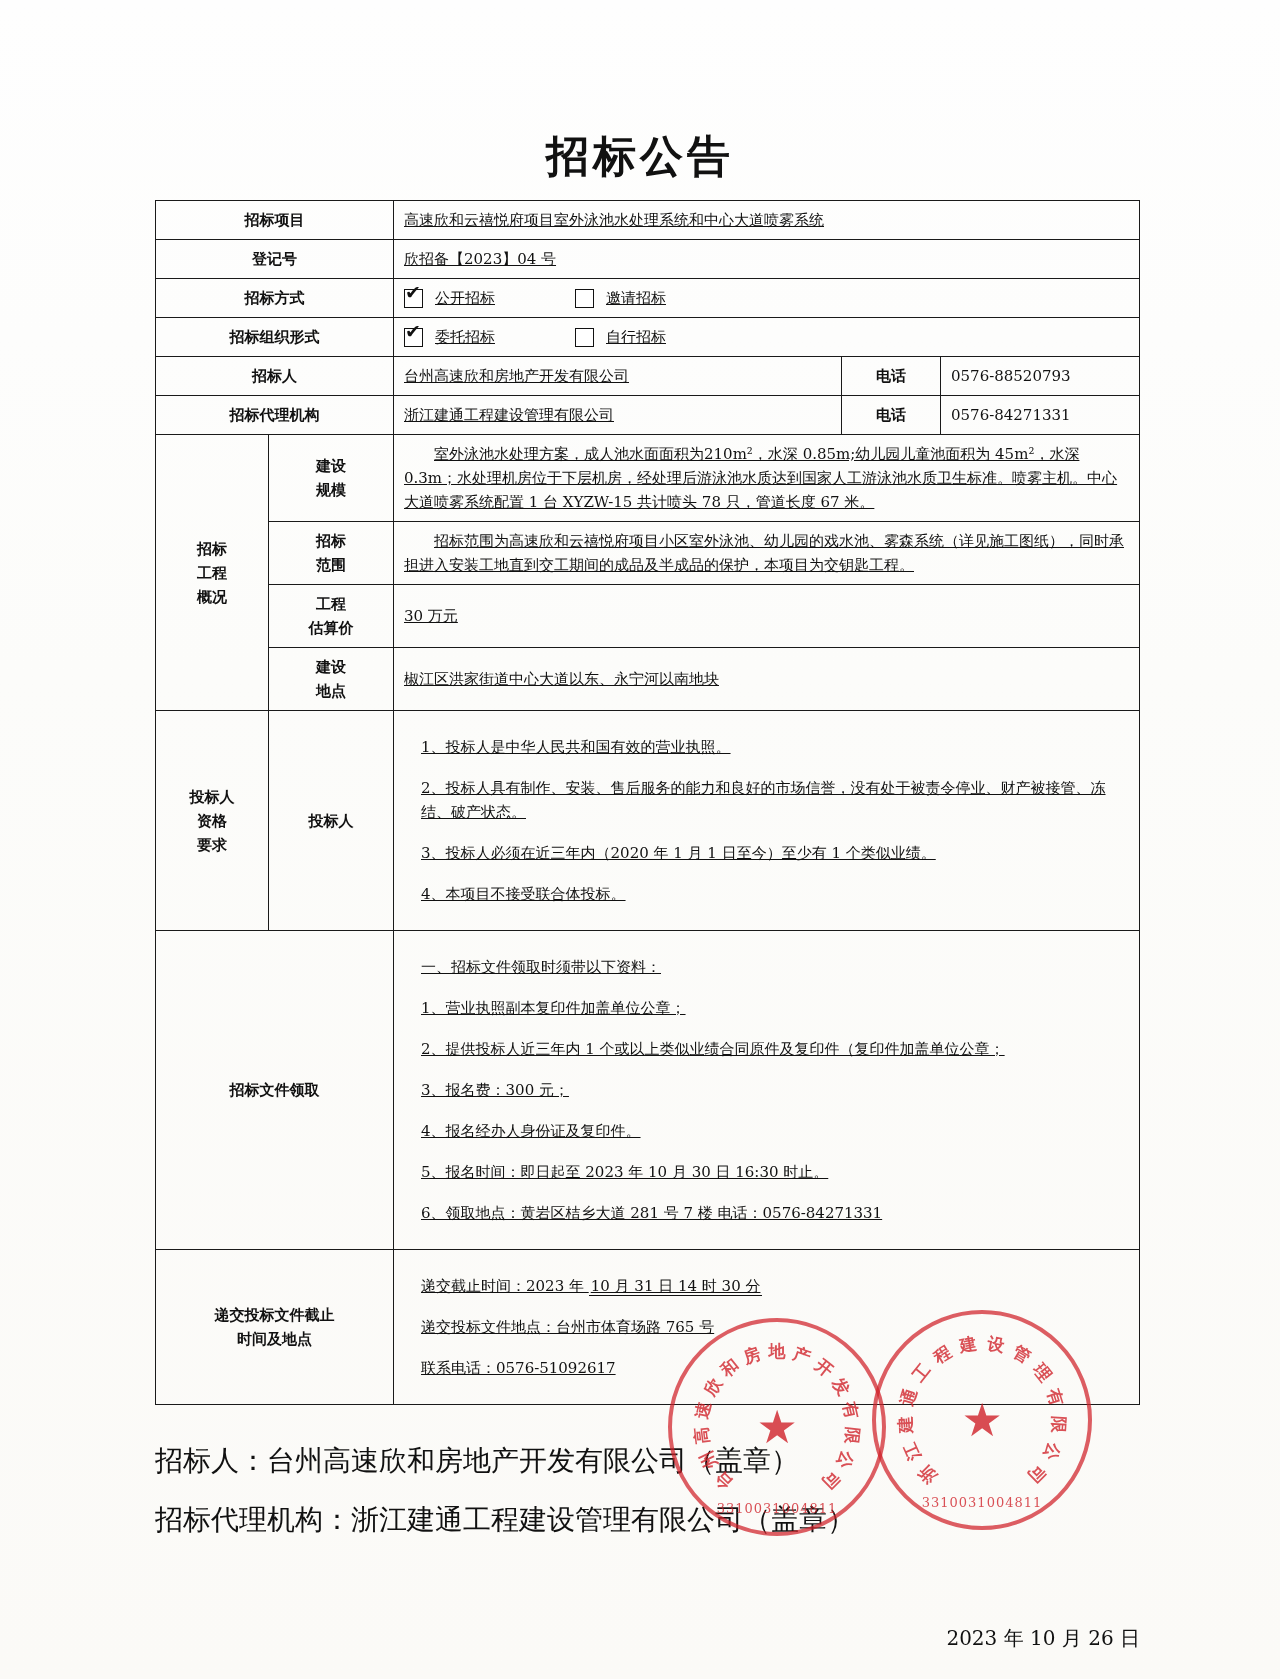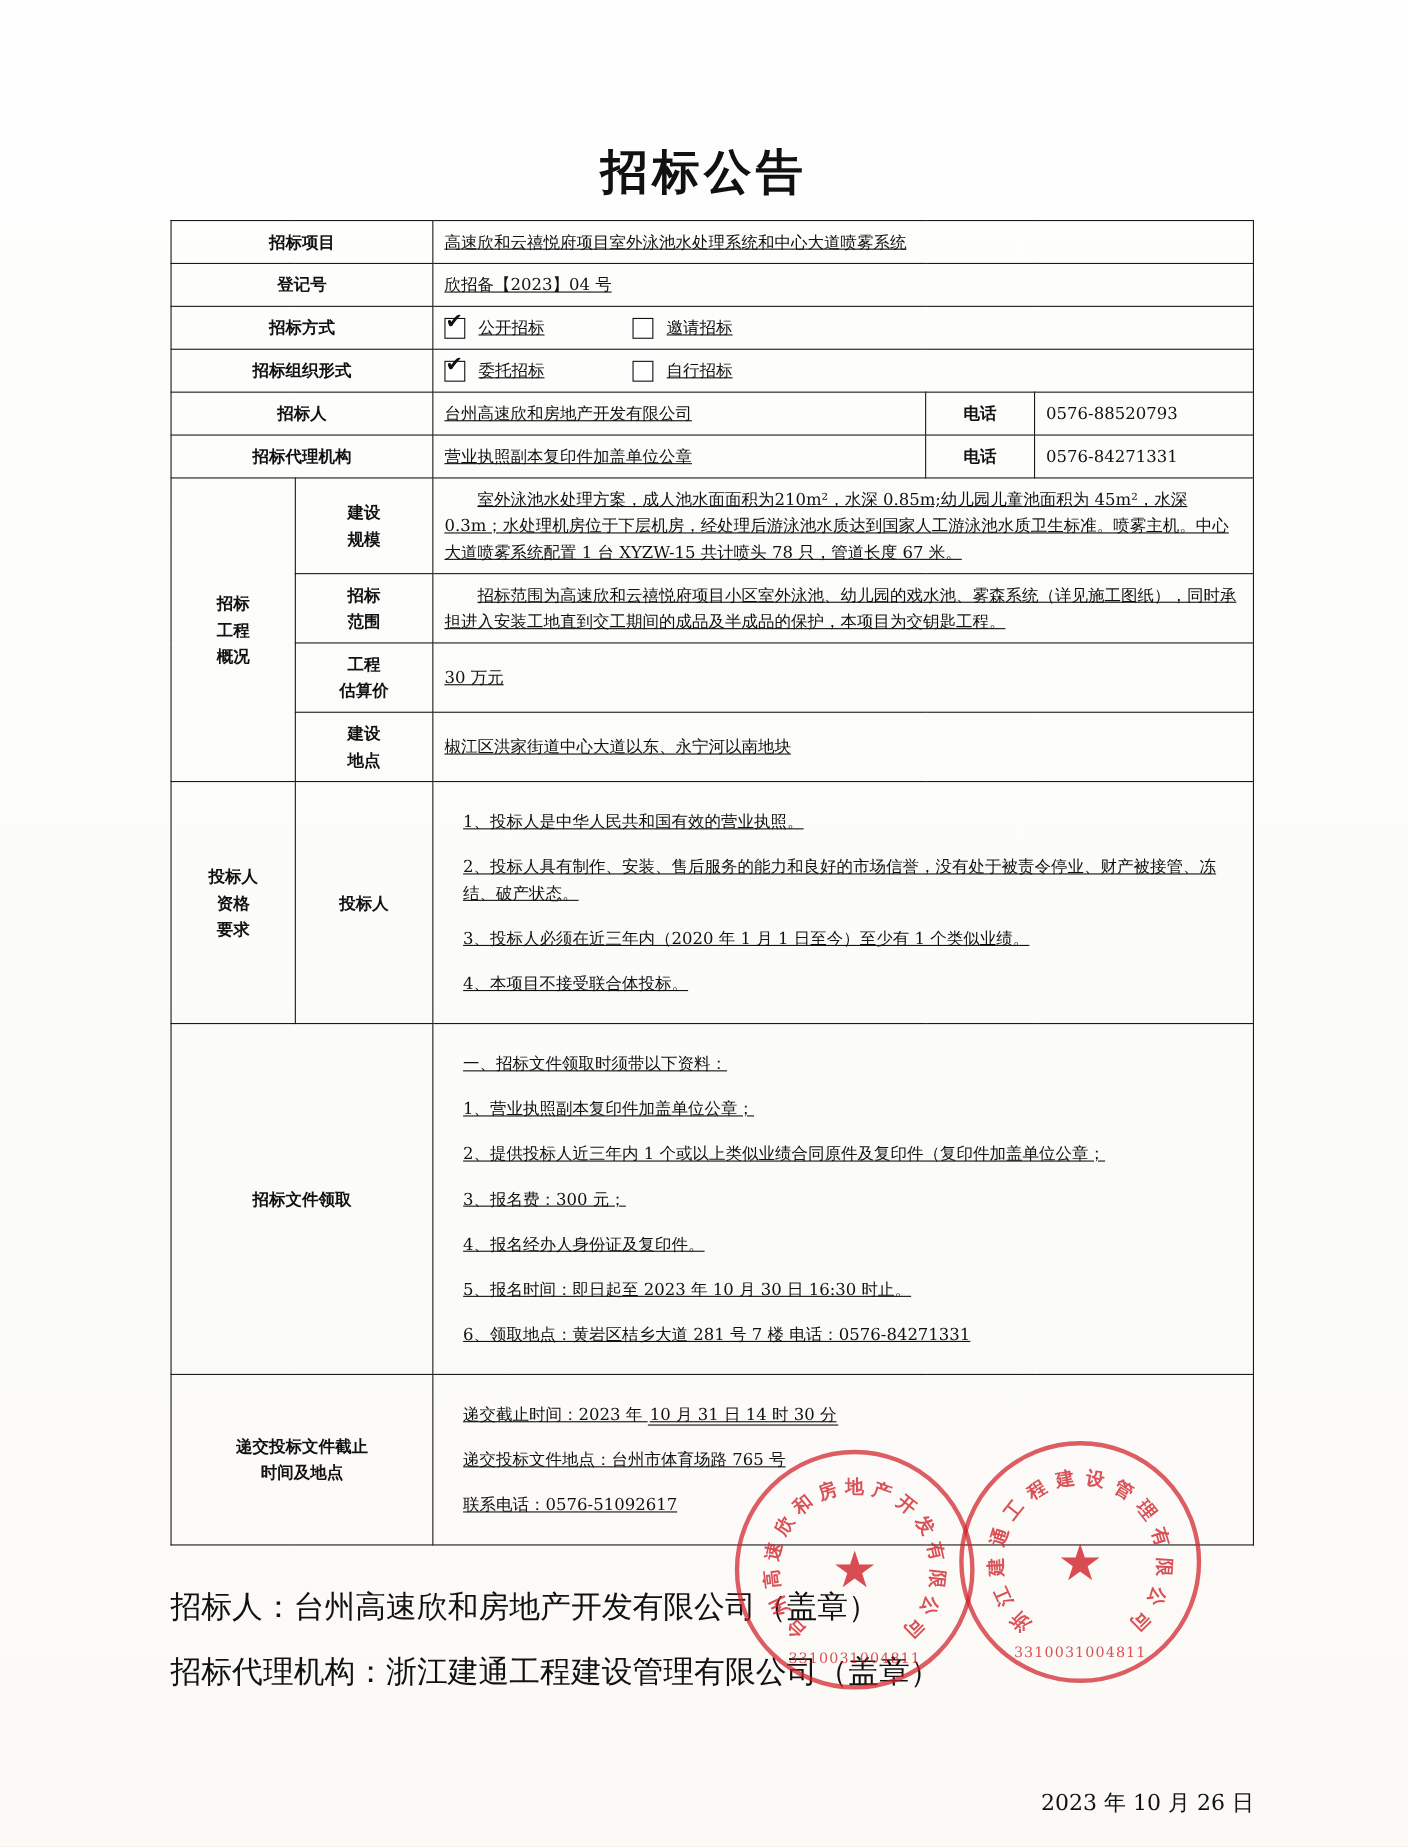--- a/index.html
+++ b/index.html
@@ -197,21 +197,21 @@
         </td>
       </tr>
       <tr>
         <td class="lbl" colspan="2">招标人</td>
         <td class="val">台州高速欣和房地产开发有限公司</td>
         <td class="tel-lbl">电话</td>
         <td class="tel-val">0576-88520793</td>
       </tr>
       <tr>
         <td class="lbl" colspan="2">招标代理机构</td>
-        <td class="val">营业执照副本复印件加盖单位公章</td>
+        <td class="val">浙江建通工程建设管理有限公司</td>
         <td class="tel-lbl">电话</td>
         <td class="tel-val">0576-84271331</td>
       </tr>
 
       <tr>
         <td class="lbl" rowspan="4" style="width:92px">
           <div>招标</div>
           <div>工程</div>
           <div>概况</div>
         </td>

